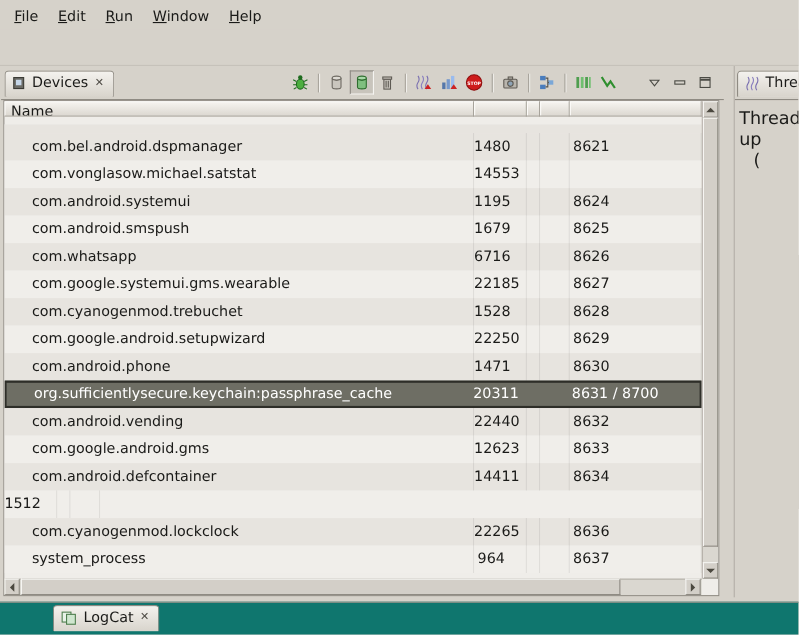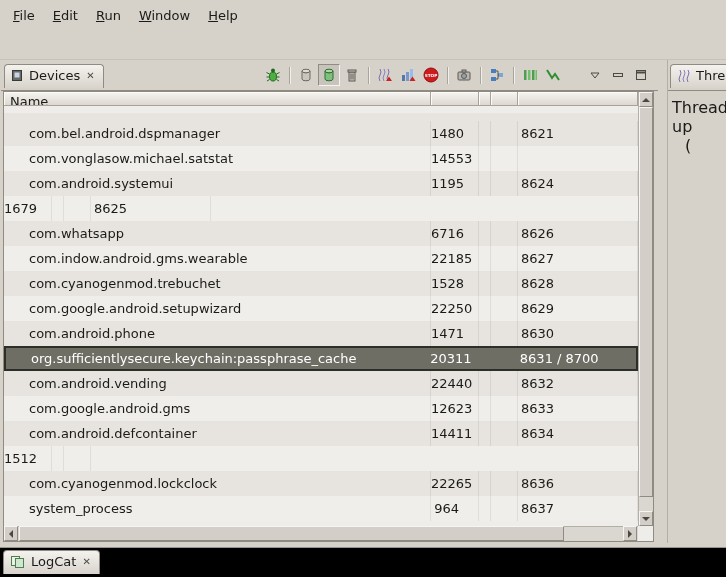--- a/index.html
+++ b/index.html
@@ -94,21 +94,21 @@
   .arr-left  { border-right-color:#4b483f; margin-left:-4px; }
   .arr-right { border-left-color:#4b483f; margin-right:-4px; }
 
   
   .right-pane { position:absolute; top:60px; left:667px; width:59px; height:483px; border-left:1px solid #b3afa7; overflow:hidden; }
   .right-pane .view-tab { margin-left:2px; padding-right:12px; }
   .threads-msg { padding:7px 0 0 4px; font-size:16px; }
   .threads-msg .l2 { padding-left:13px; }
 
   
-  .bottom-bar { position:absolute; top:547px; left:0; right:0; height:30px; background:#000000; border-top:1px solid #98948c; }
+  .bottom-bar { position:absolute; top:547px; left:0; right:0; height:30px; background:#0f766e; border-top:1px solid #98948c;padding-left:45px; }
   .bottom-bar .view-tab { margin-top:2px; top:0; border-radius:4px 4px 0 0; }
 
   svg { display:block; }
 </style>
 </head>
 <body>
 
 <div class="menu-bar">
     <div class="menu-item"><span class="u">F</span><span class="rest">ile</span></div>
     <div class="menu-item"><span class="u">E</span><span class="rest">dit</span></div>
@@ -267,34 +267,35 @@
     <div class="cell c-b"></div>
   </div>
         <div class="trow even">
     <div class="cell c-name">com.android.systemui</div>
     <div class="cell c-pid">1195</div>
     <div class="cell c-a"></div>
     <div class="cell c-b"></div>
     <div class="cell c-port">8624</div>
   </div>
         <div class="trow odd">
+    <div class="cell c-name">com.android.smspush</div>
     <div class="cell c-pid">1679</div>
     <div class="cell c-a"></div>
     <div class="cell c-b"></div>
     <div class="cell c-port">8625</div>
   </div>
         <div class="trow even">
     <div class="cell c-name">com.whatsapp</div>
     <div class="cell c-pid">6716</div>
     <div class="cell c-a"></div>
     <div class="cell c-b"></div>
     <div class="cell c-port">8626</div>
   </div>
         <div class="trow odd">
-    <div class="cell c-name">com.indow.android.gms.wearable</div>
+    <div class="cell c-name">com.google.systemui.gms.wearable</div>
     <div class="cell c-pid">22185</div>
     <div class="cell c-a"></div>
     <div class="cell c-b"></div>
     <div class="cell c-port">8627</div>
   </div>
         <div class="trow even">
     <div class="cell c-name">com.cyanogenmod.trebuchet</div>
     <div class="cell c-pid">1528</div>
     <div class="cell c-a"></div>
     <div class="cell c-b"></div>

